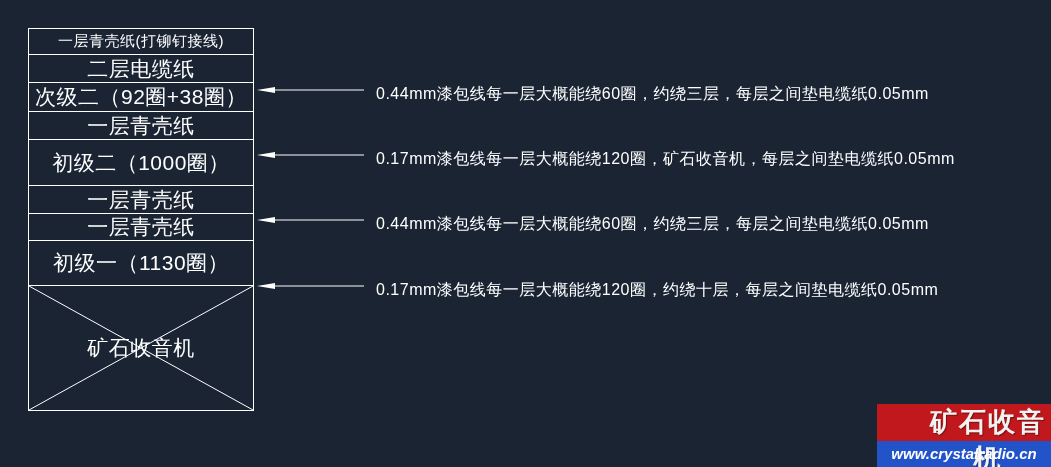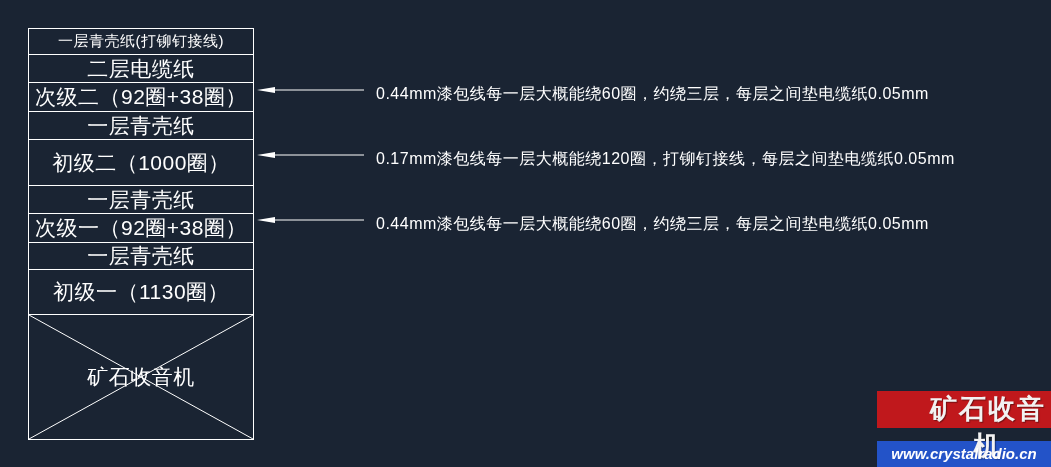--- a/index.html
+++ b/index.html
@@ -96,21 +96,20 @@
     text-shadow: 1px 1px 1px rgba(0,0,0,0.4);
   }
   .wm-url {
     height: 26px;
     line-height: 26px;
     font-size: 15px;
     font-weight: bold;
     font-style: italic;
     color: #ffffff;
     background: #2353c8; 
-    margin-top: 13px;
   }
 </style>
 </head>
 <body>
 
 <div class="canvas" style="background: rgb(26, 36, 51);">
 
   <div class="stack">
     <div class="row r0">
       <span>一层青壳纸(打铆钉接线)</span>
@@ -122,23 +121,20 @@
       <span>次级二（92圈+38圈）</span>
     </div>
     <div class="row r3">
       <span>一层青壳纸</span>
     </div>
     <div class="row r4">
       <span>初级二（1000圈）</span>
     </div>
     <div class="row r5">
       <span>一层青壳纸</span>
-    </div>
-    <div class="row r6">
-      <span>次级一（92圈+38圈）</span>
     </div>
     <div class="row r7">
       <span>一层青壳纸</span>
     </div>
     <div class="row r8">
       <span>初级一（1130圈）</span>
     </div>
     <div class="row r9 core">
       <svg class="cross" viewBox="0 0 100 100" preserveAspectRatio="none">
         <line x1="0" y1="0" x2="100" y2="100" vector-effect="non-scaling-stroke"></line>
@@ -154,30 +150,37 @@
       <polygon points="1,6 19,3 19,9"></polygon>
     </svg>
     <span class="ann-text">0.44mm漆包线每一层大概能绕60圈，约绕三层，每层之间垫电缆纸0.05mm</span>
   </div>
 
   <div class="annotation a1">
     <svg class="arrow" width="108" height="12" viewBox="0 0 108 12">
       <line x1="108" y1="6" x2="16" y2="6"></line>
       <polygon points="1,6 19,3 19,9"></polygon>
     </svg>
-    <span class="ann-text">0.17mm漆包线每一层大概能绕120圈，打铆钉接线，每层之间垫电缆纸0.05mm</span>
+    <span class="ann-text">0.17mm漆包线每一层大概能绕120圈，矿石收音机，每层之间垫电缆纸0.05mm</span>
   </div>
 
   <div class="annotation a2">
     <svg class="arrow" width="108" height="12" viewBox="0 0 108 12">
       <line x1="108" y1="6" x2="16" y2="6"></line>
       <polygon points="1,6 19,3 19,9"></polygon>
     </svg>
     <span class="ann-text">0.44mm漆包线每一层大概能绕60圈，约绕三层，每层之间垫电缆纸0.05mm</span>
   </div>
 
+  <div class="annotation a3">
+    <svg class="arrow" width="108" height="12" viewBox="0 0 108 12">
+      <line x1="108" y1="6" x2="16" y2="6"></line>
+      <polygon points="1,6 19,3 19,9"></polygon>
+    </svg>
+    <span class="ann-text">0.17mm漆包线每一层大概能绕120圈，约绕十层，每层之间垫电缆纸0.05mm</span>
+  </div>
 
   <div class="watermark">
     <div class="wm-title" style="background: rgb(192, 24, 28); padding-left: 48px;">矿石收音机</div>
     <div class="wm-url" style="background: rgb(35, 83, 200);">www.crystalradio.cn</div>
   </div>
 
 </div>
 
 </body></html>

